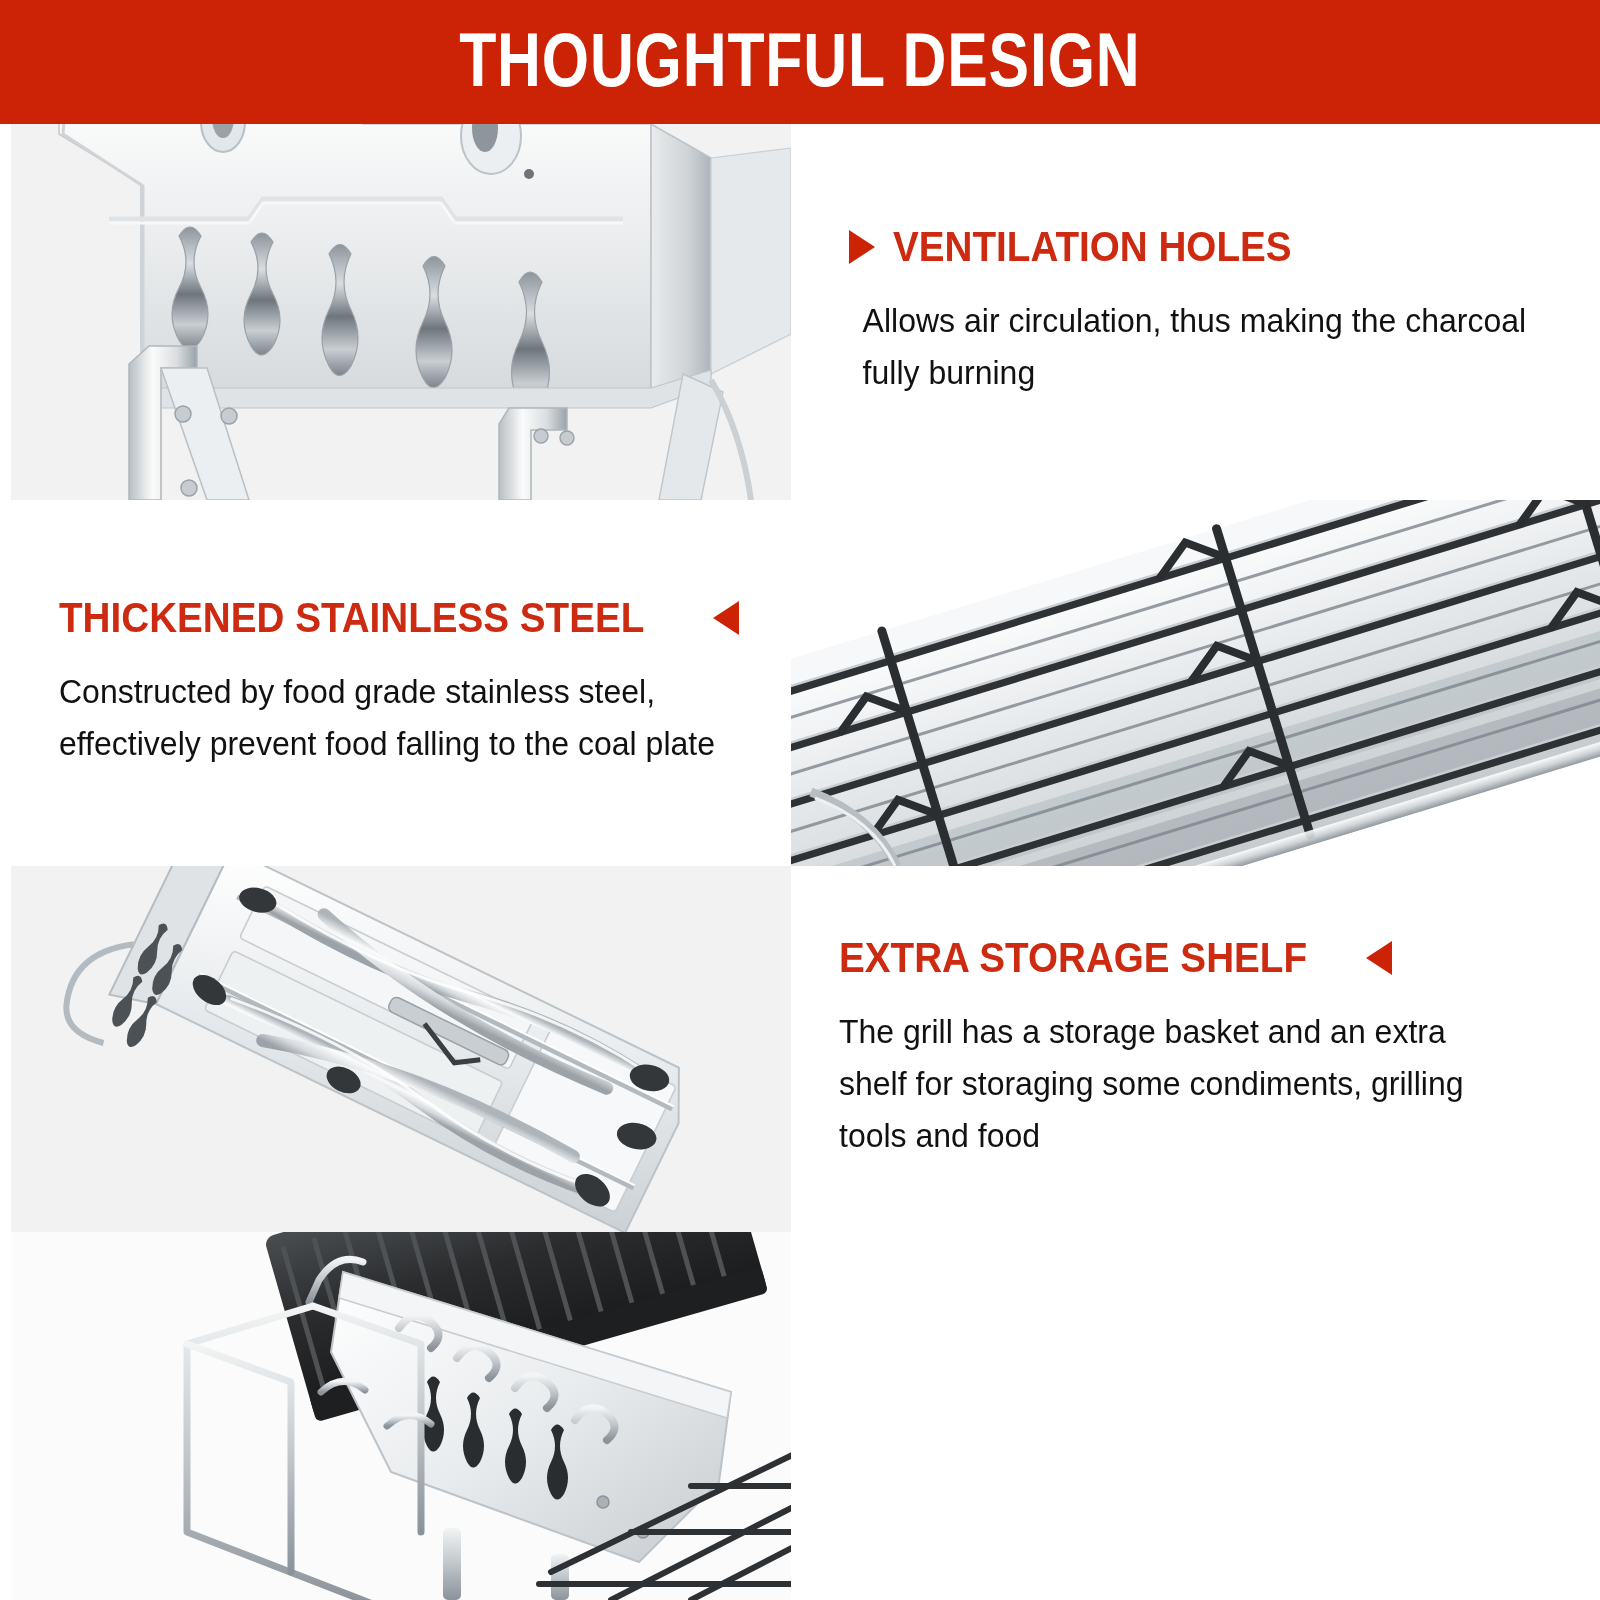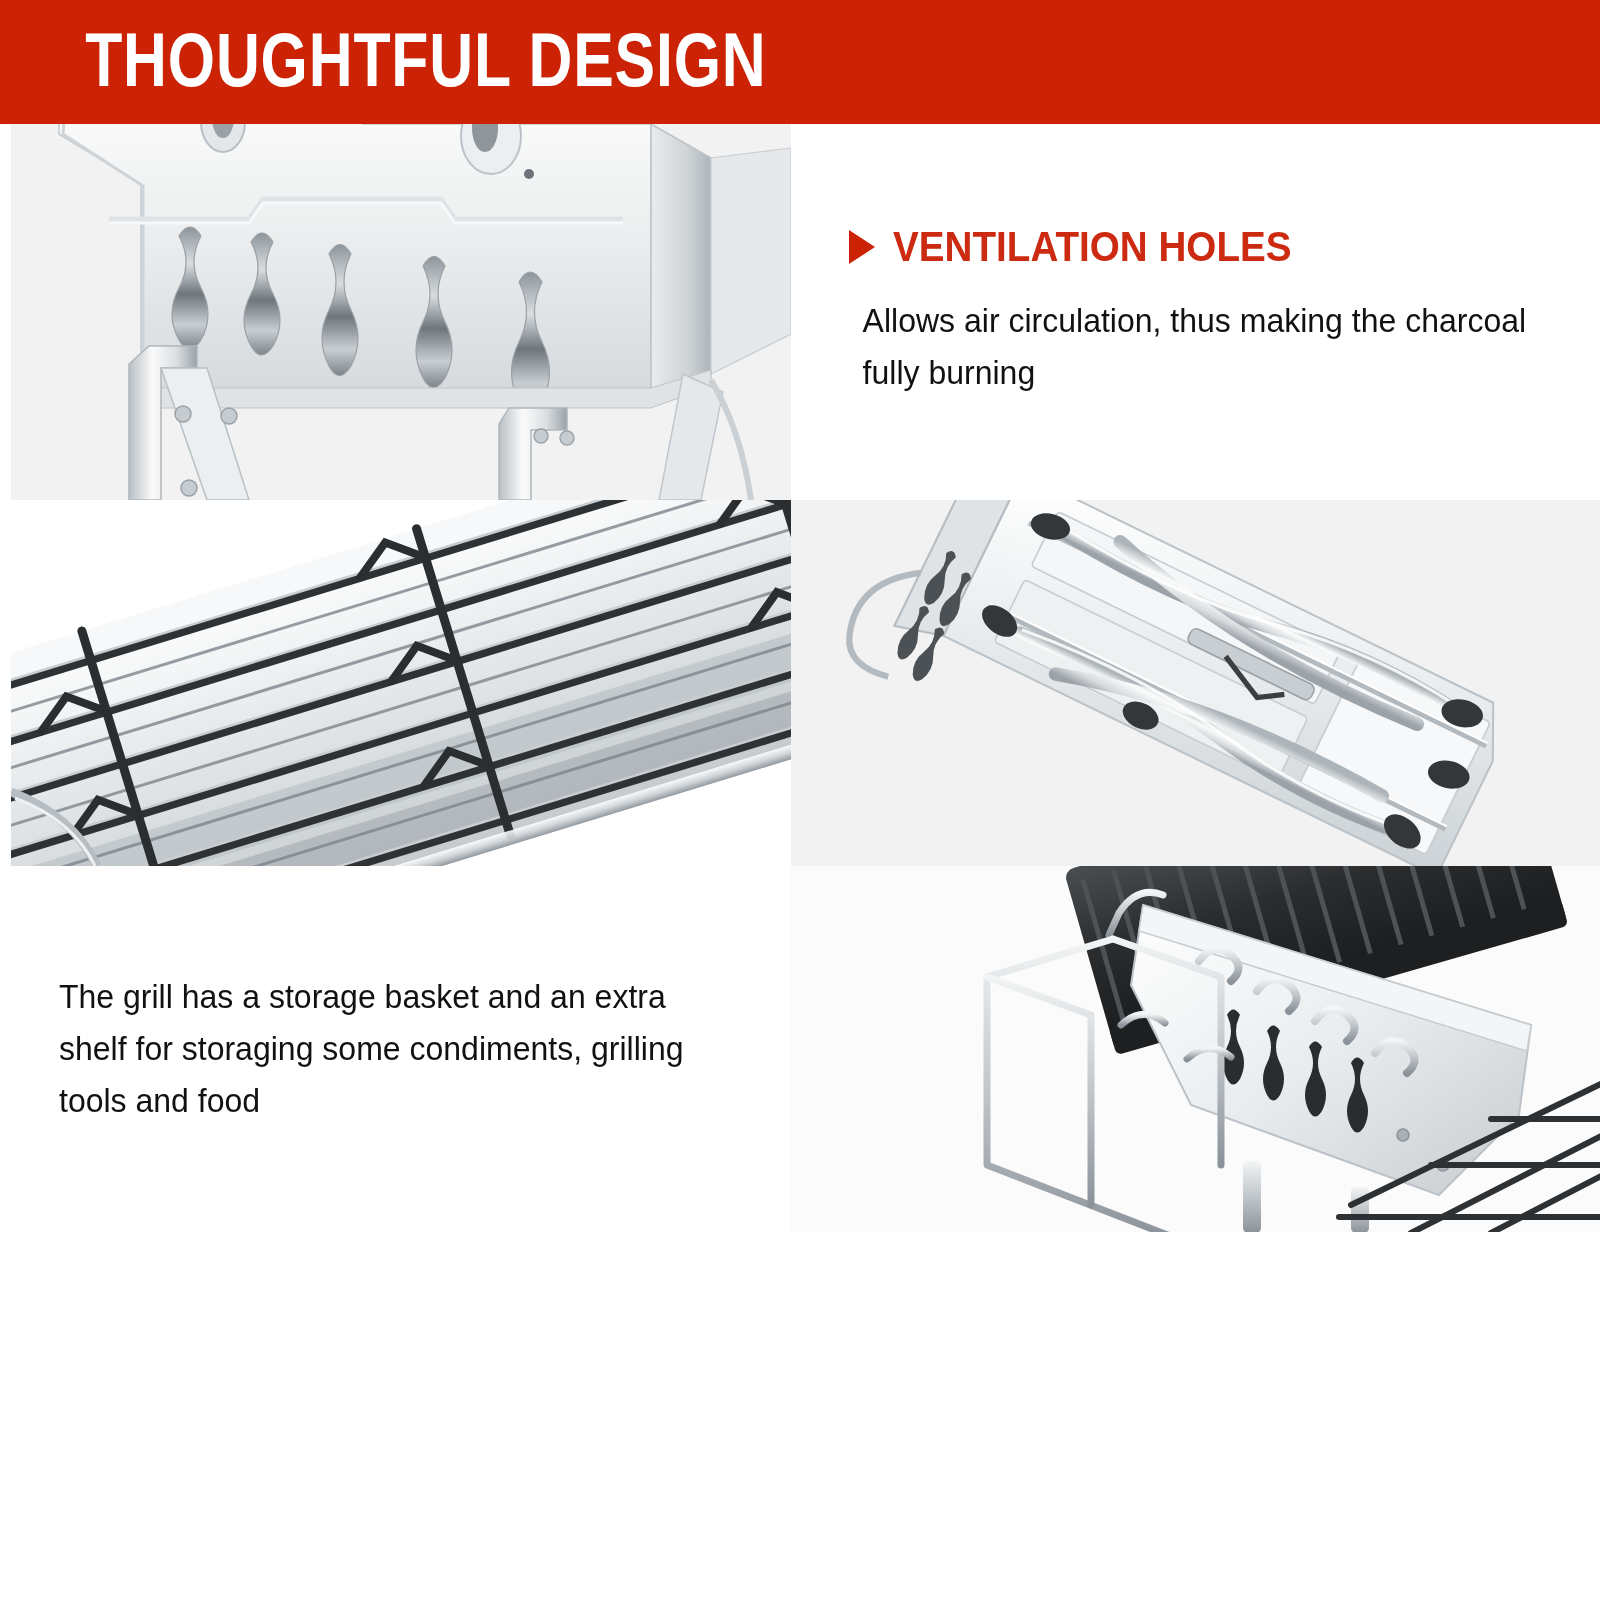--- a/index.html
+++ b/index.html
@@ -8,21 +8,21 @@
     background:#ffffff;
     font-family:"Liberation Sans", sans-serif;
     overflow:hidden;
   }
   .page{position:relative;width:1600px;height:1600px;}
 
   
   .banner{
     position:absolute;left:0;top:0;width:1600px;height:124px;
     background:#cc2205;
-    display:flex;align-items:center;
+    display:flex;align-items:center;justify-content:center;
   }
   .banner-title{
     color:#ffffff;
     font-size:76px;
     font-weight:bold;
     letter-spacing:1px;
     transform:scaleX(.80);
     transform-origin:center center;
     white-space:nowrap;
     line-height:1;
@@ -168,20 +168,29 @@
     <div class="cell text-cell">
       <div class="text-inner right-col">
         <div class="head-line">
           <span class="tri tri-right"></span>
           <span class="heading">VENTILATION HOLES</span>
         </div>
         <div class="body-text indent">Allows air circulation, thus making the charcoal fully burning</div>
       </div>
     </div>
 
+    <div class="cell text-cell">
+      <div class="text-inner">
+        <div class="head-line">
+          <span class="heading rt">THICKENED STAINLESS STEEL</span>
+          <span class="tri tri-left"></span>
+        </div>
+        <div class="body-text">Constructed by food grade stainless steel, effectively prevent food falling to the coal plate</div>
+      </div>
+    </div>
 
     <div class="cell photo white">
       <svg viewBox="0 0 820 366" preserveAspectRatio="xMidYMid slice" aria-hidden="true">
         <defs>
           <linearGradient id="plateG" x1="0" y1="0" x2="0" y2="1">
             <stop offset="0%" stop-color="#ffffff"></stop>
             <stop offset="40%" stop-color="#e7eaec"></stop>
             <stop offset="100%" stop-color="#c3c9cd"></stop>
           </linearGradient>
           <linearGradient id="barShine" x1="0" y1="0" x2="0" y2="1">
@@ -316,20 +325,24 @@
           </g>
 
           <path d="M104 206 q-52 34 -34 84 q10 26 50 18" fill="none" stroke="#b4bbc0" stroke-width="6"></path>
         </g>
       </svg>
     </div>
 
 
     <div class="cell text-cell">
       <div class="text-inner">
+        <div class="head-line">
+          <span class="heading rt">EXTRA STORAGE SHELF</span>
+          <span class="tri tri-left"></span>
+        </div>
         <div class="body-text">The grill has a storage basket and an extra shelf for storaging some condiments, grilling tools and food</div>
       </div>
     </div>
 
     <div class="cell photo white">
       <svg viewBox="0 0 820 368" preserveAspectRatio="xMidYMid slice" aria-hidden="true">
         <defs>
           <linearGradient id="grillBody4" x1="0" y1="0" x2="1" y2="1">
             <stop offset="0%" stop-color="#ffffff"></stop>
             <stop offset="50%" stop-color="#e9ecee"></stop>

